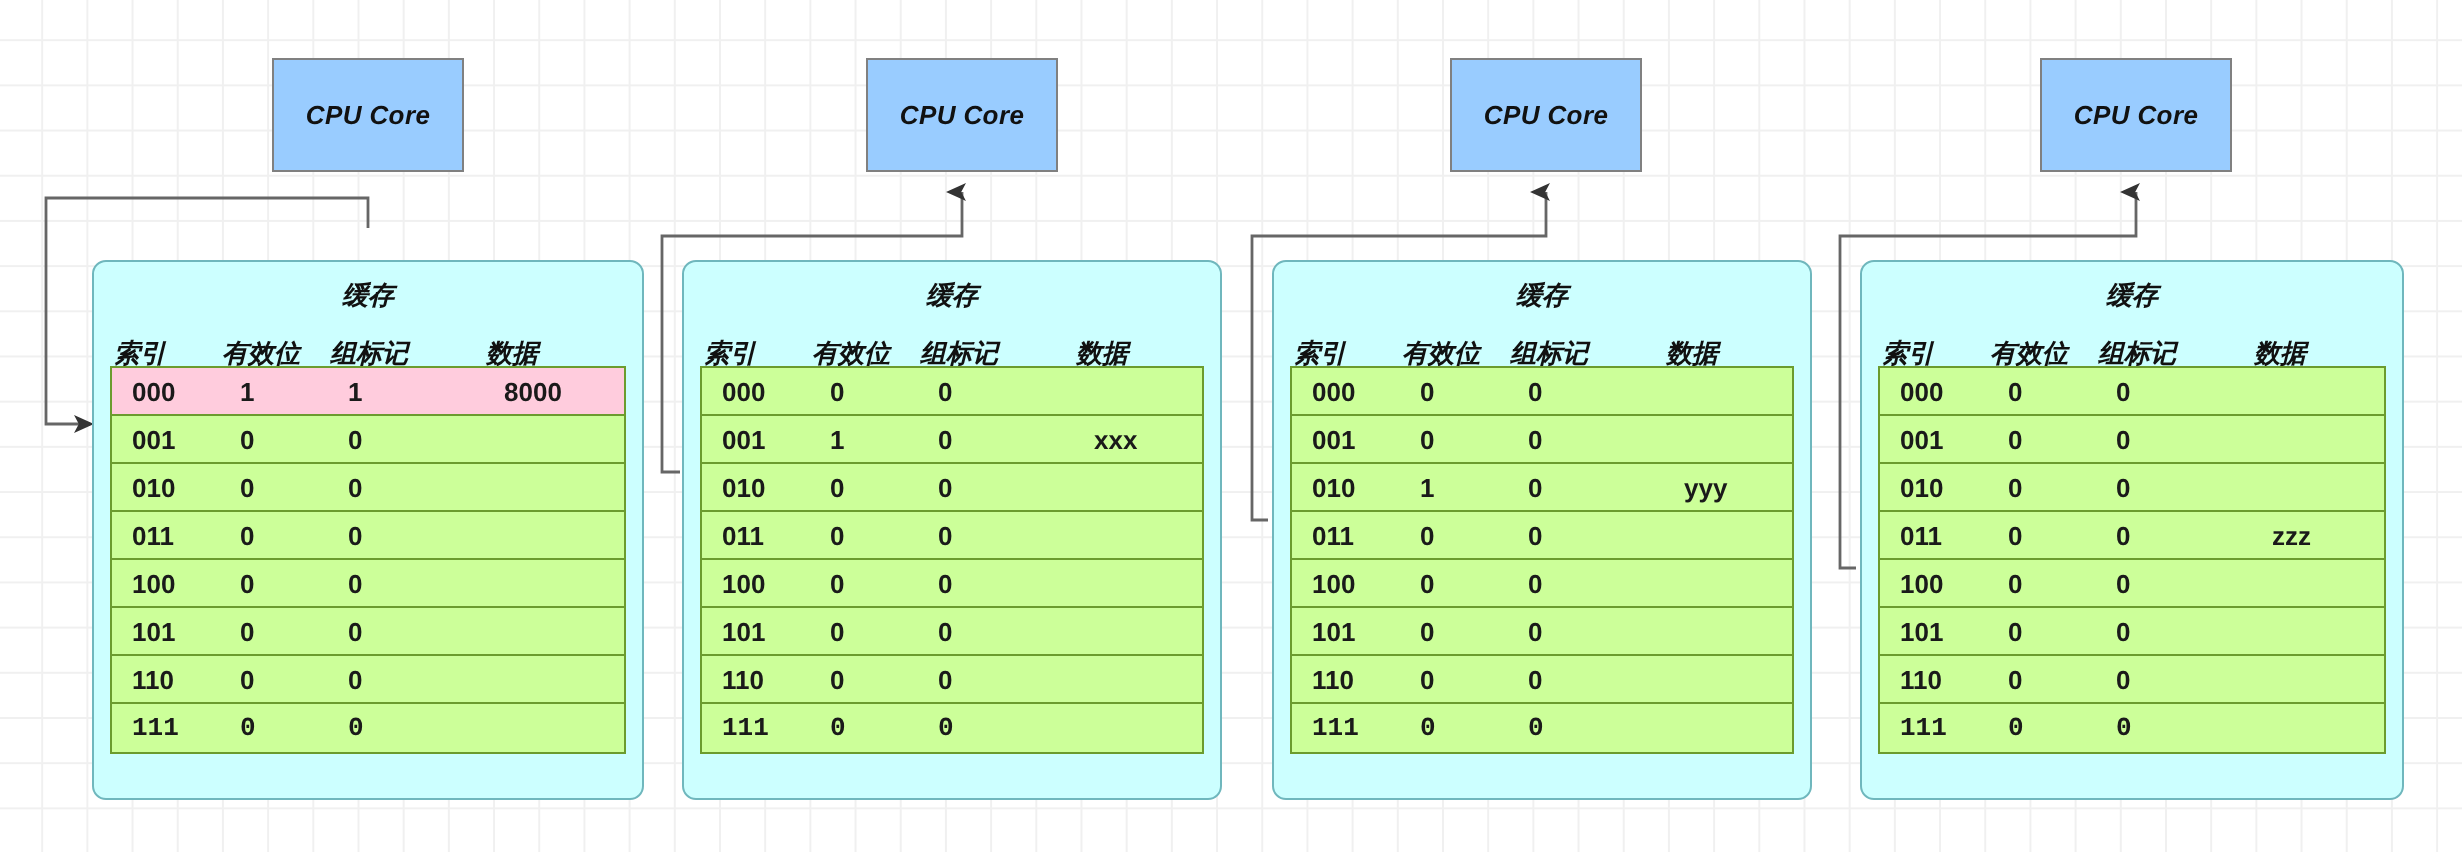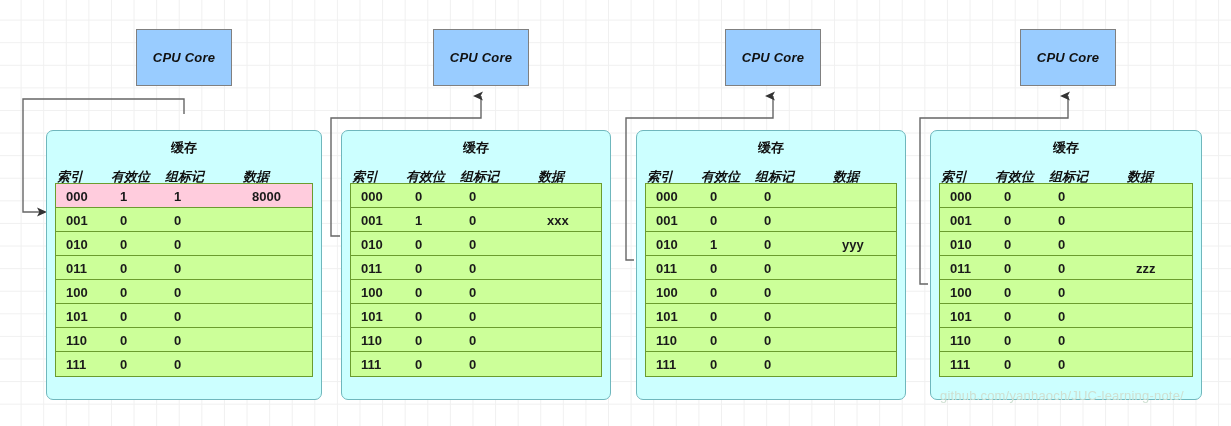--- a/index.html
+++ b/index.html
@@ -49,20 +49,21 @@
     border-radius: 7px;
     box-sizing: border-box;
   }
   .cache-title {
     position: absolute;
     top: 8px;
     left: 0;
     right: 0;
     text-align: center;
     font-size: 13px;
+    font-style: italic;
     font-weight: bold;
     color: #111111;
   }
   .cache-head {
     position: absolute;
     top: 37px;
     left: 0;
     right: 0;
     height: 24px;
     padding-left: 13px;
@@ -83,21 +84,21 @@
     border: 1.2px solid #6b9c2e;
     box-sizing: border-box;
   }
   .cache-row {
     position: relative;
     height: 24px;
     background: #ccff99;
     border-bottom: 1.2px solid #6b9c2e;
     box-sizing: border-box;
   }
-  .cache-row:last-child { border-bottom: none; }
+  .cache-row:last-child { border-bottom: none; font-family: Liberation Mono, monospace; }
   .cache-row.hl { background: #ffccdd; }
   .cache-row span {
     position: absolute;
     top: 50%;
     transform: translateY(-50%);
     font-size: 13px;
     font-weight: bold;
     color: #1a1a1a;
     white-space: nowrap;
   }
@@ -389,15 +390,14 @@
         </div>
         <div class="cache-row">
           <span class="c-idx">111</span>
           <span class="c-val">0</span>
           <span class="c-tag">0</span>
           <span class="c-data"></span>
         </div>
       </div>
   </div>
 
-  <div class="watermark">github.com/yanhaoch/JUC-learning-note/</div>
 
 </div>
 
 </body></html>

